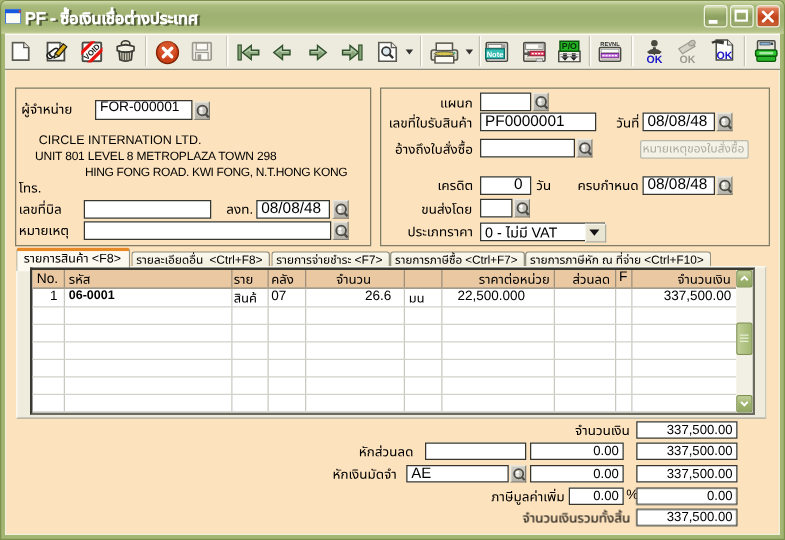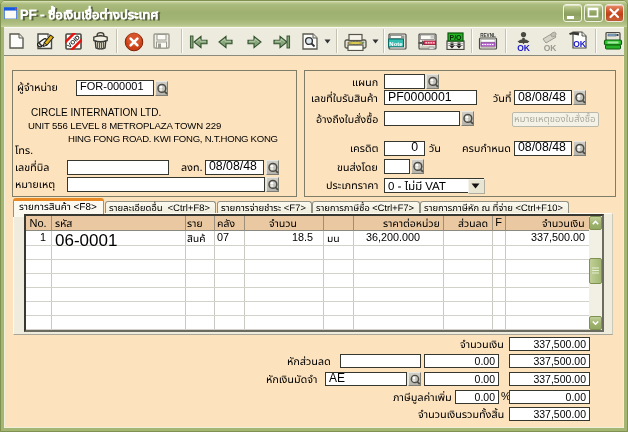--- a/index.html
+++ b/index.html
@@ -198,21 +198,21 @@
 <div class="in" style="left:76px;top:80px;width:78px;height:16px;"></div>
 <div class="t" style="left:80px;top:79.9px;font-size:11px;color:#000;font-weight:normal;">FOR-000001</div>
 <div class="magb" style="left:155px;top:81px;width:13px;height:15px">
 <svg width="13" height="15" viewBox="0 0 13 15">
       <circle cx="5.9" cy="6.4" r="3.9" fill="none" stroke="#4c4c46" stroke-width="1.5"></circle>
       <circle cx="4.9" cy="5.2" r="1.4" fill="#fff" opacity=".95"></circle>
       <circle cx="4.9" cy="7.8" r="1.5" fill="#f2f2ee" opacity=".8"></circle>
       <line x1="8.7" y1="9.5" x2="11" y2="11.9" stroke="#4c4c46" stroke-width="1.8"></line>
     </svg></div>
 <div class="t" style="left:31px;top:107.4px;font-size:10px;color:#000;font-weight:normal;">CIRCLE INTERNATION LTD.</div>
-<div class="t" style="left:28px;top:120.4px;font-size:9.6px;color:#000;font-weight:normal;letter-spacing:-0.15px;">UNIT 556 LEVEL 8 METROPLAZA TOWN 229</div>
+<div class="t" style="left:28px;top:120.4px;font-size:9.6px;color:#000;font-weight:normal;letter-spacing:-0.15px;">UNIT 801 LEVEL 8 METROPLAZA TOWN 298</div>
 <div class="t" style="left:28px;top:133.4px;font-size:9.6px;color:#000;font-weight:normal;letter-spacing:-0.28px;padding-left:40px;">HING FONG ROAD. KWI FONG, N.T.HONG KONG</div>
 <svg class="tt" style="left:15.0px;top:154.0px" width="2" height="2">
     <path transform="scale(0.010800)" fill="#000" d="M110 -448V-604Q110 -664 82 -690Q53 -716 9 -716V-754L83 -786H350V-716H147L146 -712Q168 -697 184 -666Q199 -636 199 -587V-448ZM219 9Q192 9 167 0Q142 -9 126 -31Q110 -53 110 -92V-517H199V-103Q199 -81 209 -72Q219 -62 241 -62Q250 -62 260 -64Q270 -66 279 -69L291 -5Q272 3 254 6Q236 9 219 9ZM392 0V-517H454L470 -435H474Q491 -477 536 -502Q581 -527 645 -527Q705 -527 748 -508Q790 -488 813 -448Q836 -407 836 -344V0H747V-338Q747 -394 717 -422Q687 -451 628 -451Q581 -451 548 -430Q515 -410 498 -375Q481 -340 481 -295V0ZM1152 10Q1093 10 1042 -1Q992 -12 957 -28L983 -100Q1004 -92 1031 -84Q1058 -75 1090 -70Q1121 -64 1154 -64Q1207 -64 1242 -82Q1277 -100 1277 -135Q1277 -156 1264 -172Q1252 -188 1226 -201Q1200 -214 1159 -226Q1096 -245 1052 -266Q1009 -286 986 -316Q964 -345 964 -390Q964 -430 986 -461Q1009 -492 1056 -510Q1104 -527 1178 -527Q1226 -527 1268 -519Q1311 -511 1335 -497V-422Q1318 -430 1292 -437Q1267 -444 1237 -449Q1207 -454 1175 -454Q1108 -454 1080 -436Q1053 -418 1053 -393Q1053 -373 1066 -359Q1078 -345 1108 -332Q1139 -318 1191 -301Q1239 -286 1279 -266Q1319 -247 1342 -218Q1366 -189 1366 -142Q1366 -103 1346 -68Q1325 -33 1278 -12Q1231 10 1152 10ZM1496 0V-107H1592V0Z"></path>
   </svg>
 <svg class="tt" style="left:15.0px;top:171.0px" width="2" height="2">
     <path transform="scale(0.010800)" fill="#000" d="M205 9Q178 9 153 0Q128 -9 112 -31Q96 -53 96 -92V-517H185V-103Q185 -81 195 -72Q205 -62 227 -62Q236 -62 246 -64Q256 -66 265 -69L277 -5Q258 3 240 6Q222 9 205 9ZM687 0V-344Q687 -403 658 -428Q628 -454 559 -454Q526 -454 494 -448Q463 -443 434 -432Q404 -421 377 -406V-488Q406 -502 456 -514Q505 -527 567 -527Q620 -527 659 -516Q698 -506 724 -484Q749 -462 762 -428Q775 -395 775 -348V0ZM515 9Q427 9 380 -29Q334 -67 334 -139Q334 -216 394 -259Q455 -302 591 -310L705 -317V-244L603 -237Q501 -230 462 -208Q424 -185 424 -141Q424 -100 452 -80Q481 -61 532 -61Q549 -61 563 -63Q577 -65 590 -69L604 -4Q585 3 562 6Q540 9 515 9ZM1130 10Q1036 10 984 -34Q933 -77 933 -163V-219Q933 -265 947 -293Q961 -321 977 -340Q994 -361 1006 -378Q1019 -394 1019 -416Q1019 -436 1008 -444Q998 -452 982 -452Q970 -452 956 -448Q943 -445 930 -439L910 -502Q928 -513 954 -518Q981 -523 1001 -523Q1057 -523 1080 -496Q1103 -469 1103 -426Q1103 -392 1090 -369Q1077 -346 1061 -325Q1044 -302 1033 -280Q1022 -259 1022 -224V-169Q1022 -126 1037 -104Q1052 -81 1077 -72Q1102 -63 1130 -63Q1180 -63 1206 -85Q1233 -107 1233 -153V-517H1322V-148Q1322 -73 1274 -32Q1225 10 1130 10ZM1487 0V-517H1549L1565 -435H1569Q1586 -477 1631 -502Q1676 -527 1740 -527Q1800 -527 1842 -508Q1885 -488 1908 -448Q1931 -407 1931 -344V0H1842V-338Q1842 -394 1812 -422Q1782 -451 1723 -451Q1676 -451 1643 -430Q1610 -410 1593 -375Q1576 -340 1576 -295V0ZM1495 -605V-644L1568 -676H1920V-605ZM1836 -644V-757H1920V-644ZM1836 -817V-980H1921V-817ZM2313 10Q2195 10 2144 -42Q2093 -93 2093 -189V-517H2182V-187Q2182 -126 2214 -95Q2246 -64 2313 -64Q2381 -64 2414 -95Q2446 -126 2446 -187V-517H2535V-189Q2535 -93 2484 -42Q2432 10 2313 10ZM2109 -605V-644L2182 -676H2534V-605ZM3018 0V-344Q3018 -403 2988 -428Q2959 -454 2890 -454Q2857 -454 2826 -448Q2794 -443 2764 -432Q2735 -421 2708 -406V-488Q2737 -502 2786 -514Q2836 -527 2898 -527Q2951 -527 2990 -516Q3029 -506 3054 -484Q3080 -462 3093 -428Q3106 -395 3106 -348V0ZM2846 9Q2758 9 2712 -29Q2665 -67 2665 -139Q2665 -216 2726 -259Q2786 -302 2922 -310L3036 -317V-244L2934 -237Q2832 -230 2794 -208Q2755 -185 2755 -141Q2755 -100 2784 -80Q2812 -61 2863 -61Q2880 -61 2894 -63Q2908 -65 2921 -69L2935 -4Q2916 3 2894 6Q2871 9 2846 9Z"></path>
   </svg>
 <div class="in" style="left:67px;top:160px;width:102px;height:15px;"></div>
 <svg class="tt" style="left:181.0px;top:171.0px" width="2" height="2">
     <path transform="scale(0.010800)" fill="#000" d="M402 0V-344Q402 -403 372 -428Q343 -454 274 -454Q241 -454 210 -448Q178 -443 148 -432Q119 -421 92 -406V-488Q121 -502 170 -514Q220 -527 282 -527Q335 -527 374 -516Q413 -506 438 -484Q464 -462 477 -428Q490 -395 490 -348V0ZM230 9Q142 9 96 -29Q49 -67 49 -139Q49 -216 110 -259Q170 -302 306 -310L420 -317V-244L318 -237Q216 -230 178 -208Q139 -185 139 -141Q139 -100 168 -80Q196 -61 247 -61Q264 -61 278 -63Q292 -65 305 -69L319 -4Q300 3 278 6Q255 9 230 9ZM742 0 571 -517H661L809 -76H821Q845 -76 868 -87Q891 -98 907 -114Q937 -145 951 -192Q965 -238 965 -284Q965 -361 928 -404Q890 -448 824 -448Q811 -448 798 -446Q786 -445 778 -442L756 -513Q777 -518 796 -520Q814 -522 829 -522Q879 -522 918 -508Q958 -494 986 -468Q1021 -436 1038 -388Q1054 -340 1054 -281Q1054 -208 1030 -150Q1006 -93 970 -59Q941 -32 899 -16Q857 0 792 0ZM1192 0V-517H1254L1270 -435H1274Q1291 -477 1336 -502Q1381 -527 1445 -527Q1505 -527 1548 -508Q1590 -488 1613 -448Q1636 -407 1636 -344V0H1547V-338Q1547 -394 1517 -422Q1487 -451 1428 -451Q1381 -451 1348 -430Q1315 -410 1298 -375Q1281 -340 1281 -295V0ZM1808 0V-107H1904V0Z"></path>
@@ -387,30 +387,30 @@
     <path transform="scale(0.010500)" fill="#000" d="M235 10Q176 10 126 -1Q75 -12 40 -28L66 -100Q87 -92 114 -84Q141 -75 172 -70Q204 -64 237 -64Q290 -64 325 -82Q360 -100 360 -135Q360 -156 348 -172Q335 -188 309 -201Q283 -214 242 -226Q179 -245 136 -266Q92 -286 70 -316Q47 -345 47 -390Q47 -430 70 -461Q92 -492 140 -510Q187 -527 261 -527Q309 -527 352 -519Q394 -511 418 -497V-422Q401 -430 376 -437Q350 -444 320 -449Q290 -454 258 -454Q191 -454 164 -436Q136 -418 136 -393Q136 -373 148 -359Q161 -345 192 -332Q222 -318 274 -301Q322 -286 362 -266Q402 -247 426 -218Q449 -189 449 -142Q449 -103 428 -68Q408 -33 361 -12Q314 10 235 10ZM724 0V-365Q724 -410 702 -432Q679 -453 626 -453Q590 -453 558 -444Q527 -435 498 -420V-498Q518 -508 555 -518Q592 -527 643 -527Q695 -527 733 -512Q771 -498 792 -466Q813 -433 813 -378V0ZM975 0V-328Q975 -424 1029 -476Q1083 -527 1201 -527Q1320 -527 1374 -476Q1427 -424 1427 -328V0H1338V-328Q1338 -390 1303 -422Q1268 -453 1200 -453Q1133 -453 1098 -422Q1064 -390 1064 -328V-226L1067 -225Q1089 -262 1121 -274Q1153 -285 1211 -285H1244V-213H1211Q1150 -213 1118 -197Q1087 -181 1076 -155Q1064 -129 1064 -97V0ZM1744 0V-365Q1744 -410 1722 -432Q1699 -453 1646 -453Q1610 -453 1578 -444Q1547 -435 1518 -420V-498Q1538 -508 1575 -518Q1612 -527 1663 -527Q1715 -527 1753 -512Q1791 -498 1812 -466Q1833 -433 1833 -378V0ZM2189 9Q2105 9 2059 -27Q2013 -63 1995 -126Q1977 -189 1977 -269Q1977 -361 1996 -418Q2014 -475 2050 -501Q2086 -527 2138 -527Q2173 -527 2198 -515Q2222 -503 2232 -477H2236Q2246 -504 2272 -516Q2298 -527 2333 -527Q2398 -527 2434 -494Q2469 -461 2469 -394V0H2380V-391Q2380 -427 2363 -440Q2346 -453 2320 -453Q2291 -453 2278 -440Q2264 -426 2261 -397H2205Q2201 -430 2184 -442Q2167 -453 2146 -453Q2106 -453 2086 -410Q2066 -366 2066 -268Q2066 -204 2076 -158Q2087 -112 2116 -88Q2145 -64 2200 -64Q2220 -64 2233 -66Q2246 -67 2258 -70L2267 -3Q2252 4 2231 6Q2210 9 2189 9ZM2368 -605V-816H2456V-605ZM2825 10Q2717 10 2664 -44Q2610 -97 2610 -211Q2610 -231 2612 -253Q2613 -275 2615 -297H2825V-229H2699V-210Q2699 -123 2730 -92Q2762 -62 2823 -62Q2868 -62 2901 -78Q2934 -93 2952 -135Q2970 -177 2970 -254Q2970 -323 2954 -367Q2938 -411 2902 -432Q2865 -453 2803 -453Q2771 -453 2741 -448Q2711 -443 2683 -433Q2655 -423 2628 -408V-490Q2648 -500 2677 -508Q2706 -517 2741 -522Q2776 -527 2814 -527Q2902 -527 2956 -494Q3011 -460 3036 -399Q3061 -338 3061 -255Q3061 -129 3008 -60Q2955 10 2825 10ZM3213 0V-517H3302V-296H3305L3533 -517H3637V-514L3302 -191V0ZM3553 0V-181Q3553 -236 3517 -266Q3481 -297 3398 -297L3450 -362Q3513 -362 3556 -340Q3598 -319 3620 -280Q3642 -240 3642 -185V0ZM3981 9Q3922 9 3880 -10Q3837 -29 3814 -70Q3792 -110 3792 -173V-517H3881V-180Q3881 -124 3912 -95Q3942 -66 4000 -66Q4070 -66 4108 -108Q4147 -150 4147 -222V-517H4236V0H4162L4158 -77H4153Q4135 -39 4090 -15Q4046 9 3981 9ZM4146 -605V-816H4234V-605ZM4515 10Q4476 10 4440 2Q4403 -6 4362 -27L4390 -94Q4412 -82 4440 -73Q4468 -64 4505 -64Q4579 -64 4620 -114Q4662 -164 4662 -261Q4662 -355 4620 -404Q4577 -453 4489 -453Q4457 -453 4424 -446Q4391 -440 4366 -426V-501Q4395 -515 4430 -521Q4464 -527 4499 -527Q4589 -527 4645 -494Q4701 -461 4727 -401Q4753 -341 4753 -261Q4753 -135 4694 -62Q4634 10 4515 10ZM5108 9Q5027 9 4978 -11Q4930 -31 4908 -67Q4887 -103 4887 -152Q4887 -195 4900 -220Q4914 -246 4934 -259Q4955 -272 4977 -275V-279Q4957 -285 4935 -298Q4913 -311 4898 -334Q4884 -358 4884 -394Q4884 -427 4900 -456Q4916 -486 4952 -505Q4988 -524 5047 -524Q5071 -524 5097 -520Q5123 -517 5137 -510L5121 -442Q5110 -445 5092 -448Q5075 -452 5056 -452Q5014 -452 4994 -434Q4974 -416 4974 -387Q4974 -355 4992 -338Q5009 -321 5036 -315Q5064 -309 5094 -309H5113V-245H5094Q5034 -245 5006 -226Q4977 -206 4977 -160Q4977 -134 4988 -112Q5000 -89 5028 -76Q5057 -63 5108 -63Q5159 -63 5188 -76Q5216 -89 5228 -114Q5240 -138 5240 -172V-517H5329V-177Q5329 -79 5276 -35Q5222 9 5108 9Z"></path>
   </svg>
 <svg class="tt" style="left:457.9px;top:227.0px" width="2" height="2">
     <path transform="scale(0.010500)" fill="#000" d="M402 0V-344Q402 -403 372 -428Q343 -454 274 -454Q224 -454 178 -442Q133 -429 92 -406V-488Q121 -502 170 -514Q220 -527 282 -527Q335 -527 372 -516Q410 -504 428 -473Q463 -459 476 -426Q490 -394 490 -348V0ZM230 9Q142 9 96 -29Q49 -67 49 -139Q49 -216 110 -259Q170 -302 306 -310L420 -317V-244L318 -237Q216 -230 178 -208Q139 -185 139 -141Q139 -100 168 -80Q196 -61 247 -61Q264 -61 278 -63Q292 -65 305 -69L319 -4Q300 3 278 6Q255 9 230 9ZM425 -442 375 -488Q401 -493 424 -508Q447 -523 447 -551H534Q534 -522 520 -500Q505 -477 480 -462Q455 -448 425 -442ZM401 -605V-816H489V-605ZM763 10Q724 10 688 2Q651 -6 610 -27L638 -94Q660 -82 688 -73Q716 -64 753 -64Q827 -64 868 -114Q910 -164 910 -261Q910 -355 868 -404Q825 -453 737 -453Q705 -453 672 -446Q639 -440 614 -426V-501Q643 -515 678 -521Q712 -527 747 -527Q837 -527 893 -494Q949 -461 975 -401Q1001 -341 1001 -261Q1001 -135 942 -62Q882 10 763 10ZM1334 9Q1275 9 1232 -10Q1190 -29 1168 -70Q1145 -110 1145 -173V-517H1234V-180Q1234 -124 1264 -95Q1295 -66 1353 -66Q1423 -66 1462 -108Q1500 -150 1500 -222V-517H1589V0H1515L1511 -77H1506Q1488 -39 1444 -15Q1399 9 1334 9ZM2079 0V-344Q2079 -403 2050 -428Q2020 -454 1951 -454Q1918 -454 1886 -448Q1855 -443 1826 -432Q1796 -421 1769 -406V-488Q1798 -502 1848 -514Q1897 -527 1959 -527Q2012 -527 2051 -516Q2090 -506 2116 -484Q2141 -462 2154 -428Q2167 -395 2167 -348V0ZM1907 9Q1819 9 1772 -29Q1726 -67 1726 -139Q1726 -216 1786 -259Q1847 -302 1983 -310L2097 -317V-244L1995 -237Q1893 -230 1854 -208Q1816 -185 1816 -141Q1816 -100 1844 -80Q1873 -61 1924 -61Q1941 -61 1955 -63Q1969 -65 1982 -69L1996 -4Q1977 3 1954 6Q1932 9 1907 9ZM2516 9Q2436 9 2390 -26Q2345 -62 2326 -122Q2308 -182 2308 -255Q2308 -335 2326 -388Q2343 -440 2376 -470Q2408 -501 2454 -514Q2499 -527 2554 -527Q2634 -527 2684 -504Q2735 -482 2759 -441Q2783 -400 2783 -344V0H2695V-336Q2695 -393 2664 -423Q2633 -453 2557 -453Q2511 -453 2474 -438Q2438 -422 2418 -379Q2397 -336 2397 -254Q2397 -200 2408 -157Q2420 -114 2449 -89Q2478 -64 2530 -64Q2545 -64 2558 -66Q2571 -68 2583 -72L2592 -3Q2576 4 2556 6Q2535 9 2516 9Z"></path>
   </svg>
 <div class="t" style="left:498.5px;top:216.1px;font-size:11px;color:#000;font-weight:normal;transform:translateX(-50%) translateZ(0);">F</div>
 <svg class="tt" style="left:542.4px;top:227.0px" width="2" height="2">
     <path transform="scale(0.010500)" fill="#000" d="M147 0V-229H71V-297H232V-71H245Q290 -71 320 -90Q350 -109 365 -150Q380 -192 380 -260Q380 -329 364 -372Q347 -414 310 -434Q274 -453 212 -453Q165 -453 122 -442Q78 -430 38 -405V-487Q68 -504 117 -516Q166 -527 223 -527Q314 -527 368 -496Q423 -464 447 -404Q471 -345 471 -260Q471 -177 448 -119Q424 -61 372 -30Q319 0 231 0ZM381 -581Q331 -581 302 -604Q273 -628 273 -671Q273 -715 302 -738Q331 -761 381 -761Q431 -761 461 -738Q491 -715 491 -671Q491 -628 461 -604Q431 -581 381 -581ZM381 -628Q405 -628 418 -640Q430 -652 430 -671Q430 -691 418 -702Q405 -714 381 -714Q358 -714 346 -702Q333 -691 333 -671Q333 -652 346 -640Q358 -628 381 -628ZM768 0V-365Q768 -410 746 -432Q723 -453 670 -453Q634 -453 602 -444Q571 -435 542 -420V-498Q562 -508 599 -518Q636 -527 687 -527Q739 -527 777 -512Q815 -498 836 -466Q857 -433 857 -378V0ZM1208 9Q1149 9 1106 -10Q1064 -29 1042 -70Q1019 -110 1019 -173V-517H1108V-180Q1108 -124 1138 -95Q1169 -66 1227 -66Q1297 -66 1336 -108Q1374 -150 1374 -222V-517H1463V0H1389L1385 -77H1380Q1362 -39 1318 -15Q1273 9 1208 9ZM1742 10Q1703 10 1666 2Q1630 -6 1589 -27L1617 -94Q1639 -82 1667 -73Q1695 -64 1732 -64Q1806 -64 1848 -114Q1889 -164 1889 -261Q1889 -355 1846 -404Q1804 -453 1716 -453Q1684 -453 1651 -446Q1618 -440 1593 -426V-501Q1622 -515 1656 -521Q1691 -527 1726 -527Q1816 -527 1872 -494Q1928 -461 1954 -401Q1980 -341 1980 -261Q1980 -135 1920 -62Q1861 10 1742 10ZM2313 9Q2254 9 2212 -10Q2169 -29 2146 -70Q2124 -110 2124 -173V-517H2213V-180Q2213 -124 2244 -95Q2274 -66 2332 -66Q2402 -66 2440 -108Q2479 -150 2479 -222V-517H2568V0H2494L2490 -77H2485Q2467 -39 2422 -15Q2378 9 2313 9ZM2861 9Q2834 9 2809 0Q2784 -9 2768 -31Q2752 -53 2752 -92V-517H2841V-103Q2841 -81 2851 -72Q2861 -62 2883 -62Q2892 -62 2902 -64Q2912 -66 2921 -69L2933 -5Q2914 3 2896 6Q2878 9 2861 9ZM3082 0 2911 -517H3001L3149 -76H3161Q3185 -76 3208 -87Q3231 -98 3247 -114Q3277 -145 3291 -192Q3305 -238 3305 -284Q3305 -361 3268 -404Q3230 -448 3164 -448Q3151 -448 3138 -446Q3126 -445 3118 -442L3096 -513Q3117 -518 3136 -520Q3154 -522 3169 -522Q3219 -522 3258 -508Q3298 -494 3326 -468Q3361 -436 3378 -388Q3394 -340 3394 -281Q3394 -208 3370 -150Q3346 -93 3310 -59Q3281 -32 3239 -16Q3197 0 3132 0ZM2925 -605V-644L2998 -676H3350V-605ZM3718 9Q3659 9 3616 -10Q3574 -29 3552 -70Q3529 -110 3529 -173V-517H3618V-180Q3618 -124 3648 -95Q3679 -66 3737 -66Q3807 -66 3846 -108Q3884 -150 3884 -222V-517H3973V0H3899L3895 -77H3890Q3872 -39 3828 -15Q3783 9 3718 9Z"></path>
   </svg>
 <div class="t" style="right:582px;top:231.3px;font-size:10.8px;color:#000;font-weight:normal;">1</div>
-<div class="t" style="left:55px;top:231.3px;font-size:17px;color:#000;font-weight:normal;">06-0001</div>
+<div class="t" style="left:55px;top:231.3px;font-size:10px;color:#000;font-weight:bold;">06-0001</div>
 <svg class="tt" style="left:187.0px;top:242.0px" width="2" height="2">
     <path transform="scale(0.010300)" fill="#000" d="M402 0V-344Q402 -403 372 -428Q343 -454 274 -454Q224 -454 178 -442Q133 -429 92 -406V-488Q121 -502 170 -514Q220 -527 282 -527Q335 -527 372 -516Q410 -504 428 -473Q463 -459 476 -426Q490 -394 490 -348V0ZM230 9Q142 9 96 -29Q49 -67 49 -139Q49 -216 110 -259Q170 -302 306 -310L420 -317V-244L318 -237Q216 -230 178 -208Q139 -185 139 -141Q139 -100 168 -80Q196 -61 247 -61Q264 -61 278 -63Q292 -65 305 -69L319 -4Q300 3 278 6Q255 9 230 9ZM425 -442 375 -488Q401 -493 424 -508Q447 -523 447 -551H534Q534 -522 520 -500Q505 -477 480 -462Q455 -448 425 -442ZM65 -605V-644L138 -676H490V-605ZM842 9Q783 9 740 -10Q698 -29 676 -70Q653 -110 653 -173V-517H742V-180Q742 -124 772 -95Q803 -66 861 -66Q931 -66 970 -108Q1008 -150 1008 -222V-517H1097V0H1023L1019 -77H1014Q996 -39 952 -15Q907 9 842 9ZM1266 0V-328Q1266 -424 1320 -476Q1374 -527 1492 -527Q1611 -527 1664 -476Q1718 -424 1718 -328V0H1629V-328Q1629 -390 1594 -422Q1559 -453 1491 -453Q1424 -453 1390 -422Q1355 -390 1355 -328V-226L1358 -225Q1380 -262 1412 -274Q1444 -285 1502 -285H1535V-213H1502Q1441 -213 1410 -197Q1378 -181 1366 -155Q1355 -129 1355 -97V0ZM1428 -605V-649Q1448 -653 1469 -660Q1490 -668 1504 -680Q1518 -693 1518 -711Q1518 -723 1510 -732Q1503 -740 1487 -740Q1477 -740 1466 -736Q1456 -732 1448 -729L1428 -784Q1448 -800 1472 -805Q1497 -810 1512 -810Q1552 -810 1574 -788Q1597 -766 1597 -732Q1597 -704 1582 -684Q1568 -663 1549 -651L1539 -675H1738V-605Z"></path>
   </svg>
 <div class="t" style="left:217px;top:231.3px;font-size:10.8px;color:#000;font-weight:normal;">07</div>
-<div class="t" style="right:315px;top:231.3px;font-size:10.8px;color:#000;font-weight:normal;">18.5</div>
+<div class="t" style="right:315px;top:231.3px;font-size:10.8px;color:#000;font-weight:normal;">26.6</div>
 <svg class="tt" style="left:327.0px;top:242.0px" width="2" height="2">
     <path transform="scale(0.010300)" fill="#000" d="M345 9Q281 9 234 -15Q188 -39 171 -82H167L162 0H89V-517H178V-222Q178 -174 196 -139Q213 -104 246 -85Q280 -66 327 -66Q386 -66 415 -95Q444 -124 444 -180V-517H533V-172Q533 -110 510 -70Q488 -29 446 -10Q404 9 345 9ZM884 9Q825 9 782 -10Q740 -29 718 -70Q695 -110 695 -173V-517H784V-180Q784 -124 814 -95Q845 -66 903 -66Q973 -66 1012 -108Q1050 -150 1050 -222V-517H1139V0H1065L1061 -77H1056Q1038 -39 994 -15Q949 9 884 9Z"></path>
   </svg>
-<div class="t" style="right:208px;top:231.3px;font-size:10.8px;color:#000;font-weight:normal;">36,200.000</div>
+<div class="t" style="right:208px;top:231.3px;font-size:10.8px;color:#000;font-weight:normal;">22,500.000</div>
 <div class="t" style="right:43px;top:231.3px;font-size:10.8px;color:#000;font-weight:normal;">337,500.00</div>
 <div style="position:absolute;left:589px;top:216px;width:13px;height:114px;background:#f2f0e4"></div>
 <div style="position:absolute;left:589px;top:216px;width:13px;height:14px;background:linear-gradient(180deg,#c3d09a,#9db26d 55%,#93a863);border:1px solid #7e9150;border-radius:2px;box-sizing:border-box"></div>
 <svg style="position:absolute;left:592px;top:220px" width="7" height="6" viewBox="0 0 7 6">
     <path d="M0.8 4.2 L3.5 1.5 L6.2 4.2" fill="none" stroke="#fff" stroke-width="1.6"></path>
   </svg>
 <div style="position:absolute;left:589px;top:316px;width:13px;height:14px;background:linear-gradient(180deg,#c3d09a,#9db26d 55%,#93a863);border:1px solid #7e9150;border-radius:2px;box-sizing:border-box"></div>
 <svg style="position:absolute;left:592px;top:320px" width="7" height="6" viewBox="0 0 7 6">
     <path d="M0.8 1.5 L3.5 4.2 L6.2 1.5" fill="none" stroke="#fff" stroke-width="1.6"></path>
   </svg>

